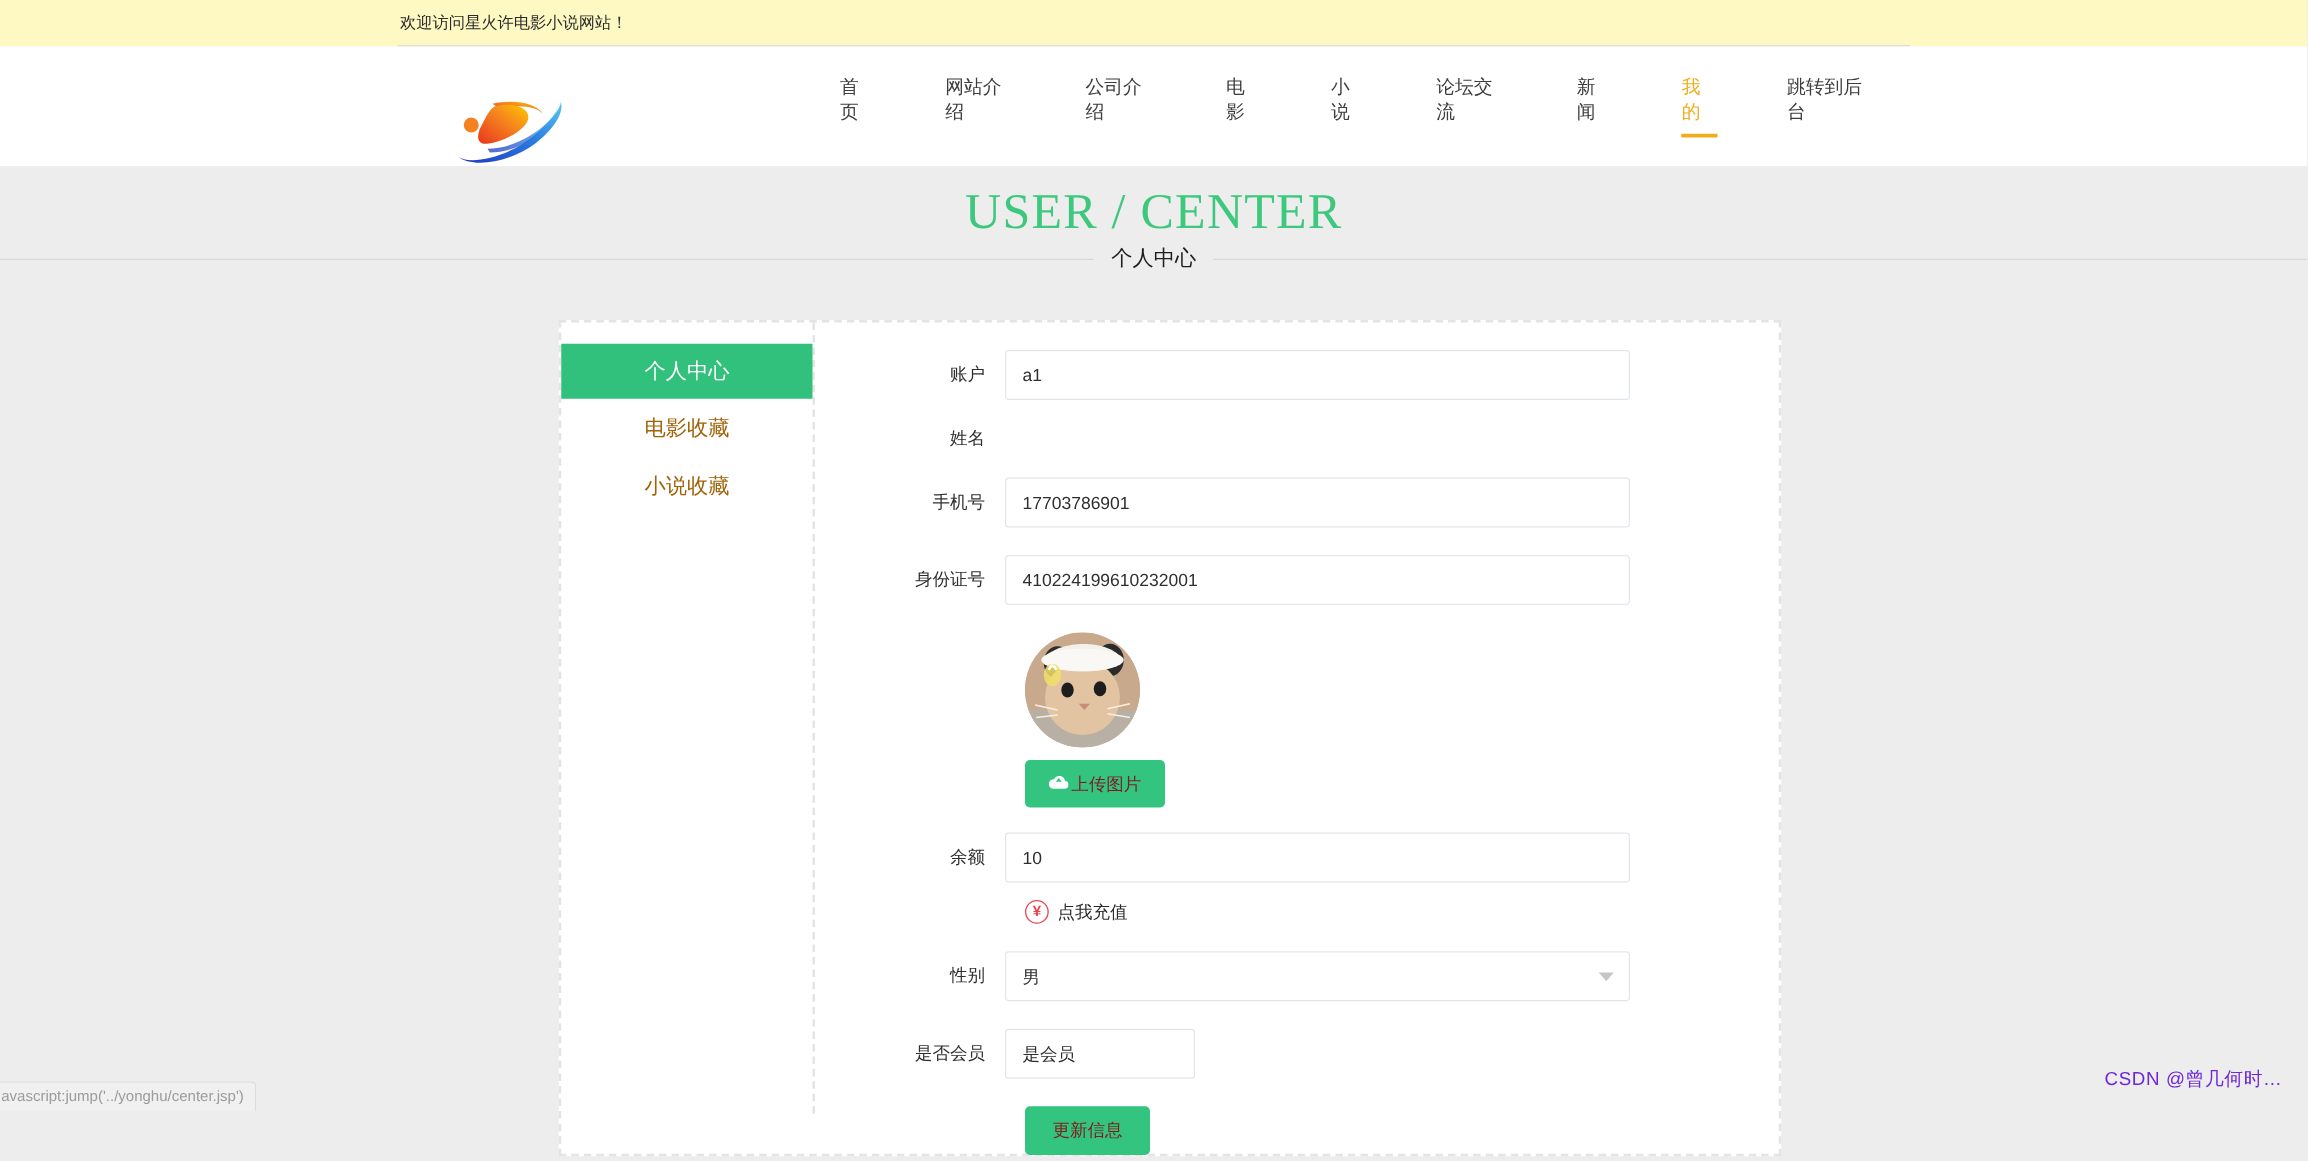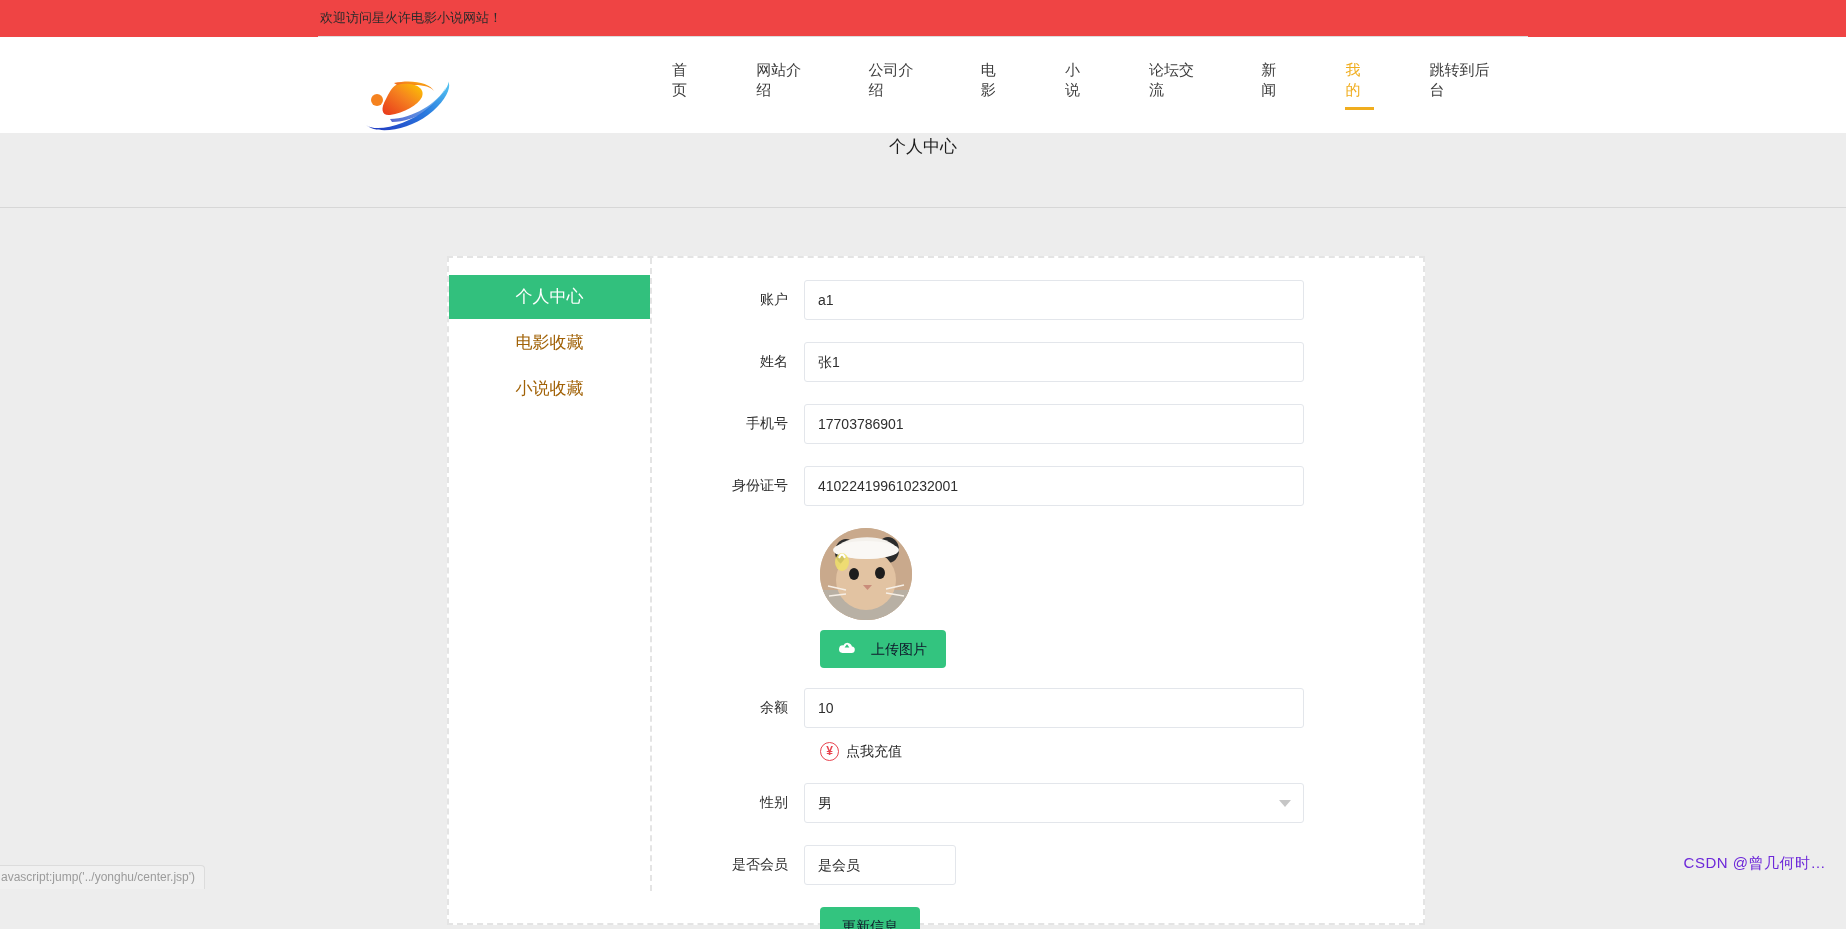--- a/index.html
+++ b/index.html
@@ -6,21 +6,21 @@
   html, body {
     width: 1846px; height: 929px;
     background: #ededed;
     font-family: "Liberation Sans", "DejaVu Sans", sans-serif;
     overflow: hidden;
   }
 
   
   .topbar {
     height: 37px;
-    background: #ef4444;
+    background: #fef9c3;
     position: relative;
   }
   .topbar-inner {
     width: 1210px;
     margin: 0 auto;
     height: 37px;
     display: flex;
     align-items: center;
     border-bottom: 1px solid #dcdcdc;
   }
@@ -193,23 +193,23 @@
     overflow: hidden;
     background: #cbb69c;
     position: relative;
   }
   .avatar svg { display:block; width:92px; height:92px; }
 
   .btn-row { margin-left: 168px; margin-bottom: 20px; }
   .btn {
     display: inline-flex;
     align-items: center;
-    gap: 16px;
+    gap: 2px;
     background: #33c47f;
-    color: #0f172a;
+    color: #7f1d1d;
     border: none;
     border-radius: 4px;
     font-size: 14px;
     padding: 11px 19px;
     cursor: pointer;
     font-family: "Liberation Sans", sans-serif;
     line-height: 15px;
   }
   .btn.plain { padding: 12px 22px; }
 
@@ -304,20 +304,21 @@
       <div class="nav-item">小说</div>
       <div class="nav-item">论坛交流</div>
       <div class="nav-item">新闻</div>
       <div class="nav-item active">我的</div>
       <div class="nav-item">跳转到后台</div>
     </div>
   </div>
 </div>
 
 <div class="banner">
+  <div class="banner-title">USER / CENTER</div>
   <div class="banner-rule"></div>
   <div class="banner-sub">个人中心</div>
 </div>
 
 <div class="main">
   <div class="card">
 
     <div class="sidebar">
       <div class="side-item active">个人中心</div>
       <div class="side-item">电影收藏</div>
@@ -326,21 +327,20 @@
 
     <div class="form">
 
       <div class="row">
         <div class="label">账户</div>
         <div class="input" title="账户">a1</div>
       </div>
 
       <div class="row">
         <div class="label">姓名</div>
-        <div class="input" title="姓名">张1</div>
       </div>
 
       <div class="row">
         <div class="label">手机号</div>
         <div class="input" title="手机号">17703786901</div>
       </div>
 
       <div class="row">
         <div class="label">身份证号</div>
         <div class="input" title="身份证号">410224199610232001</div>

